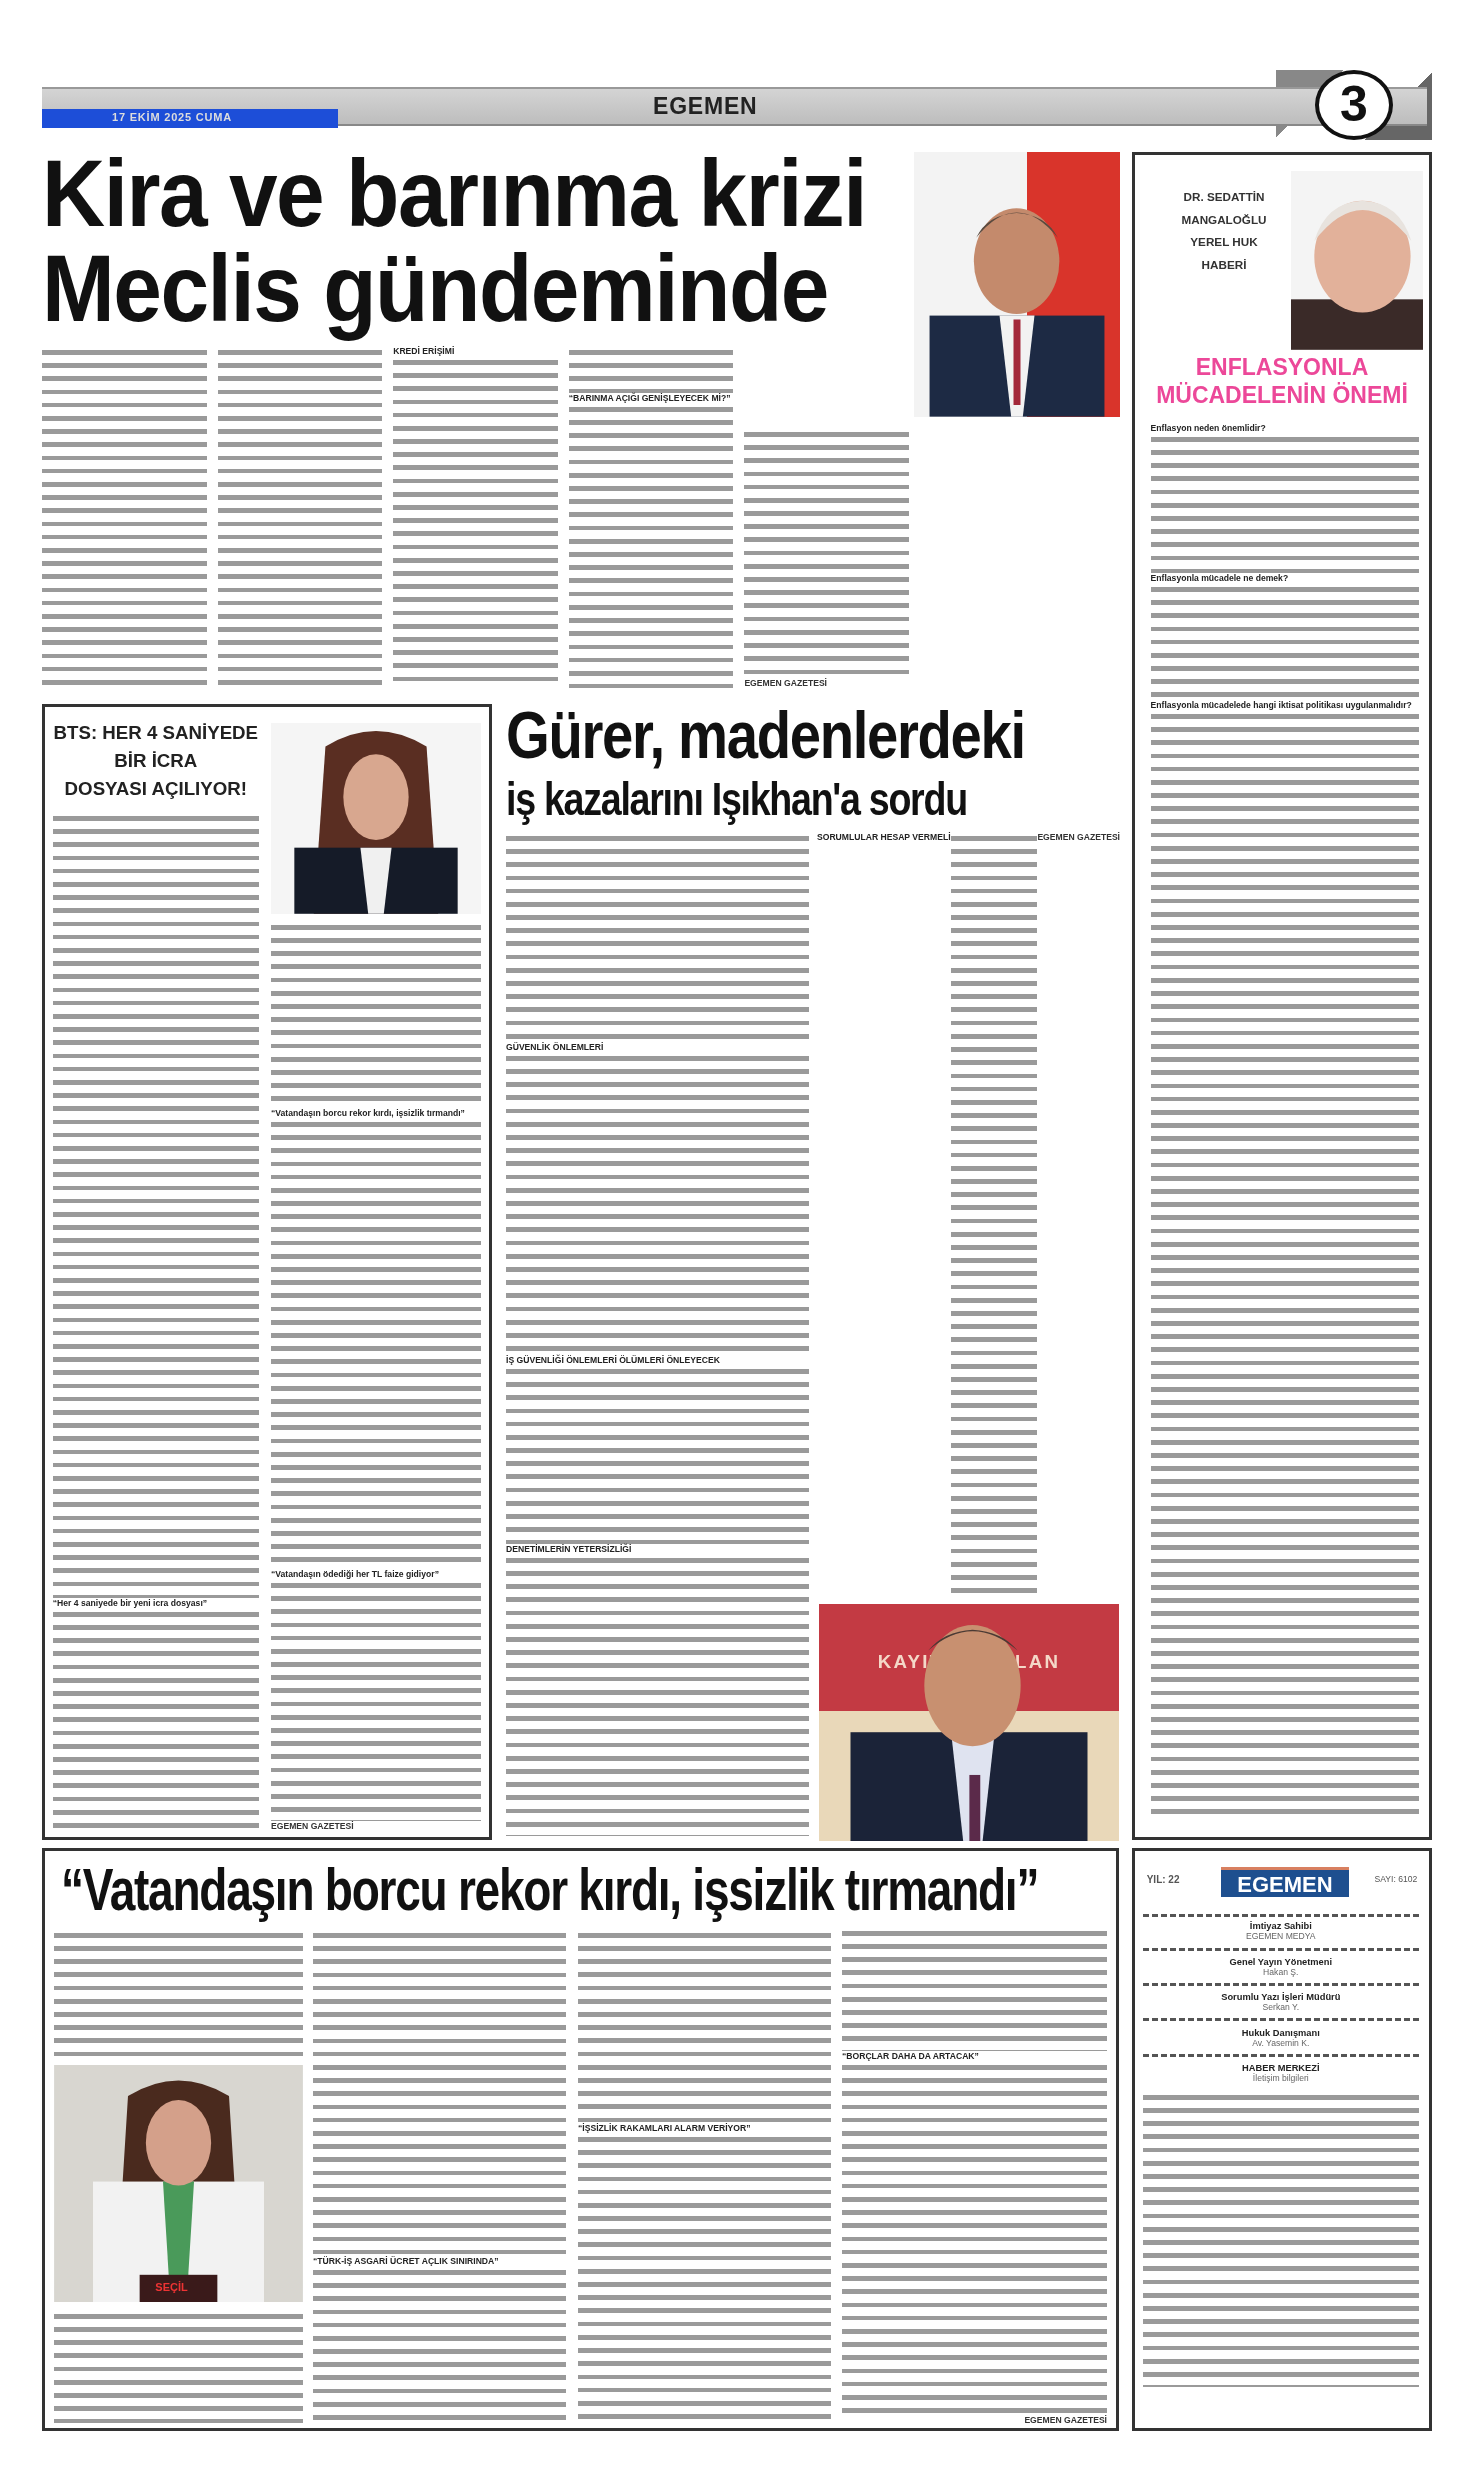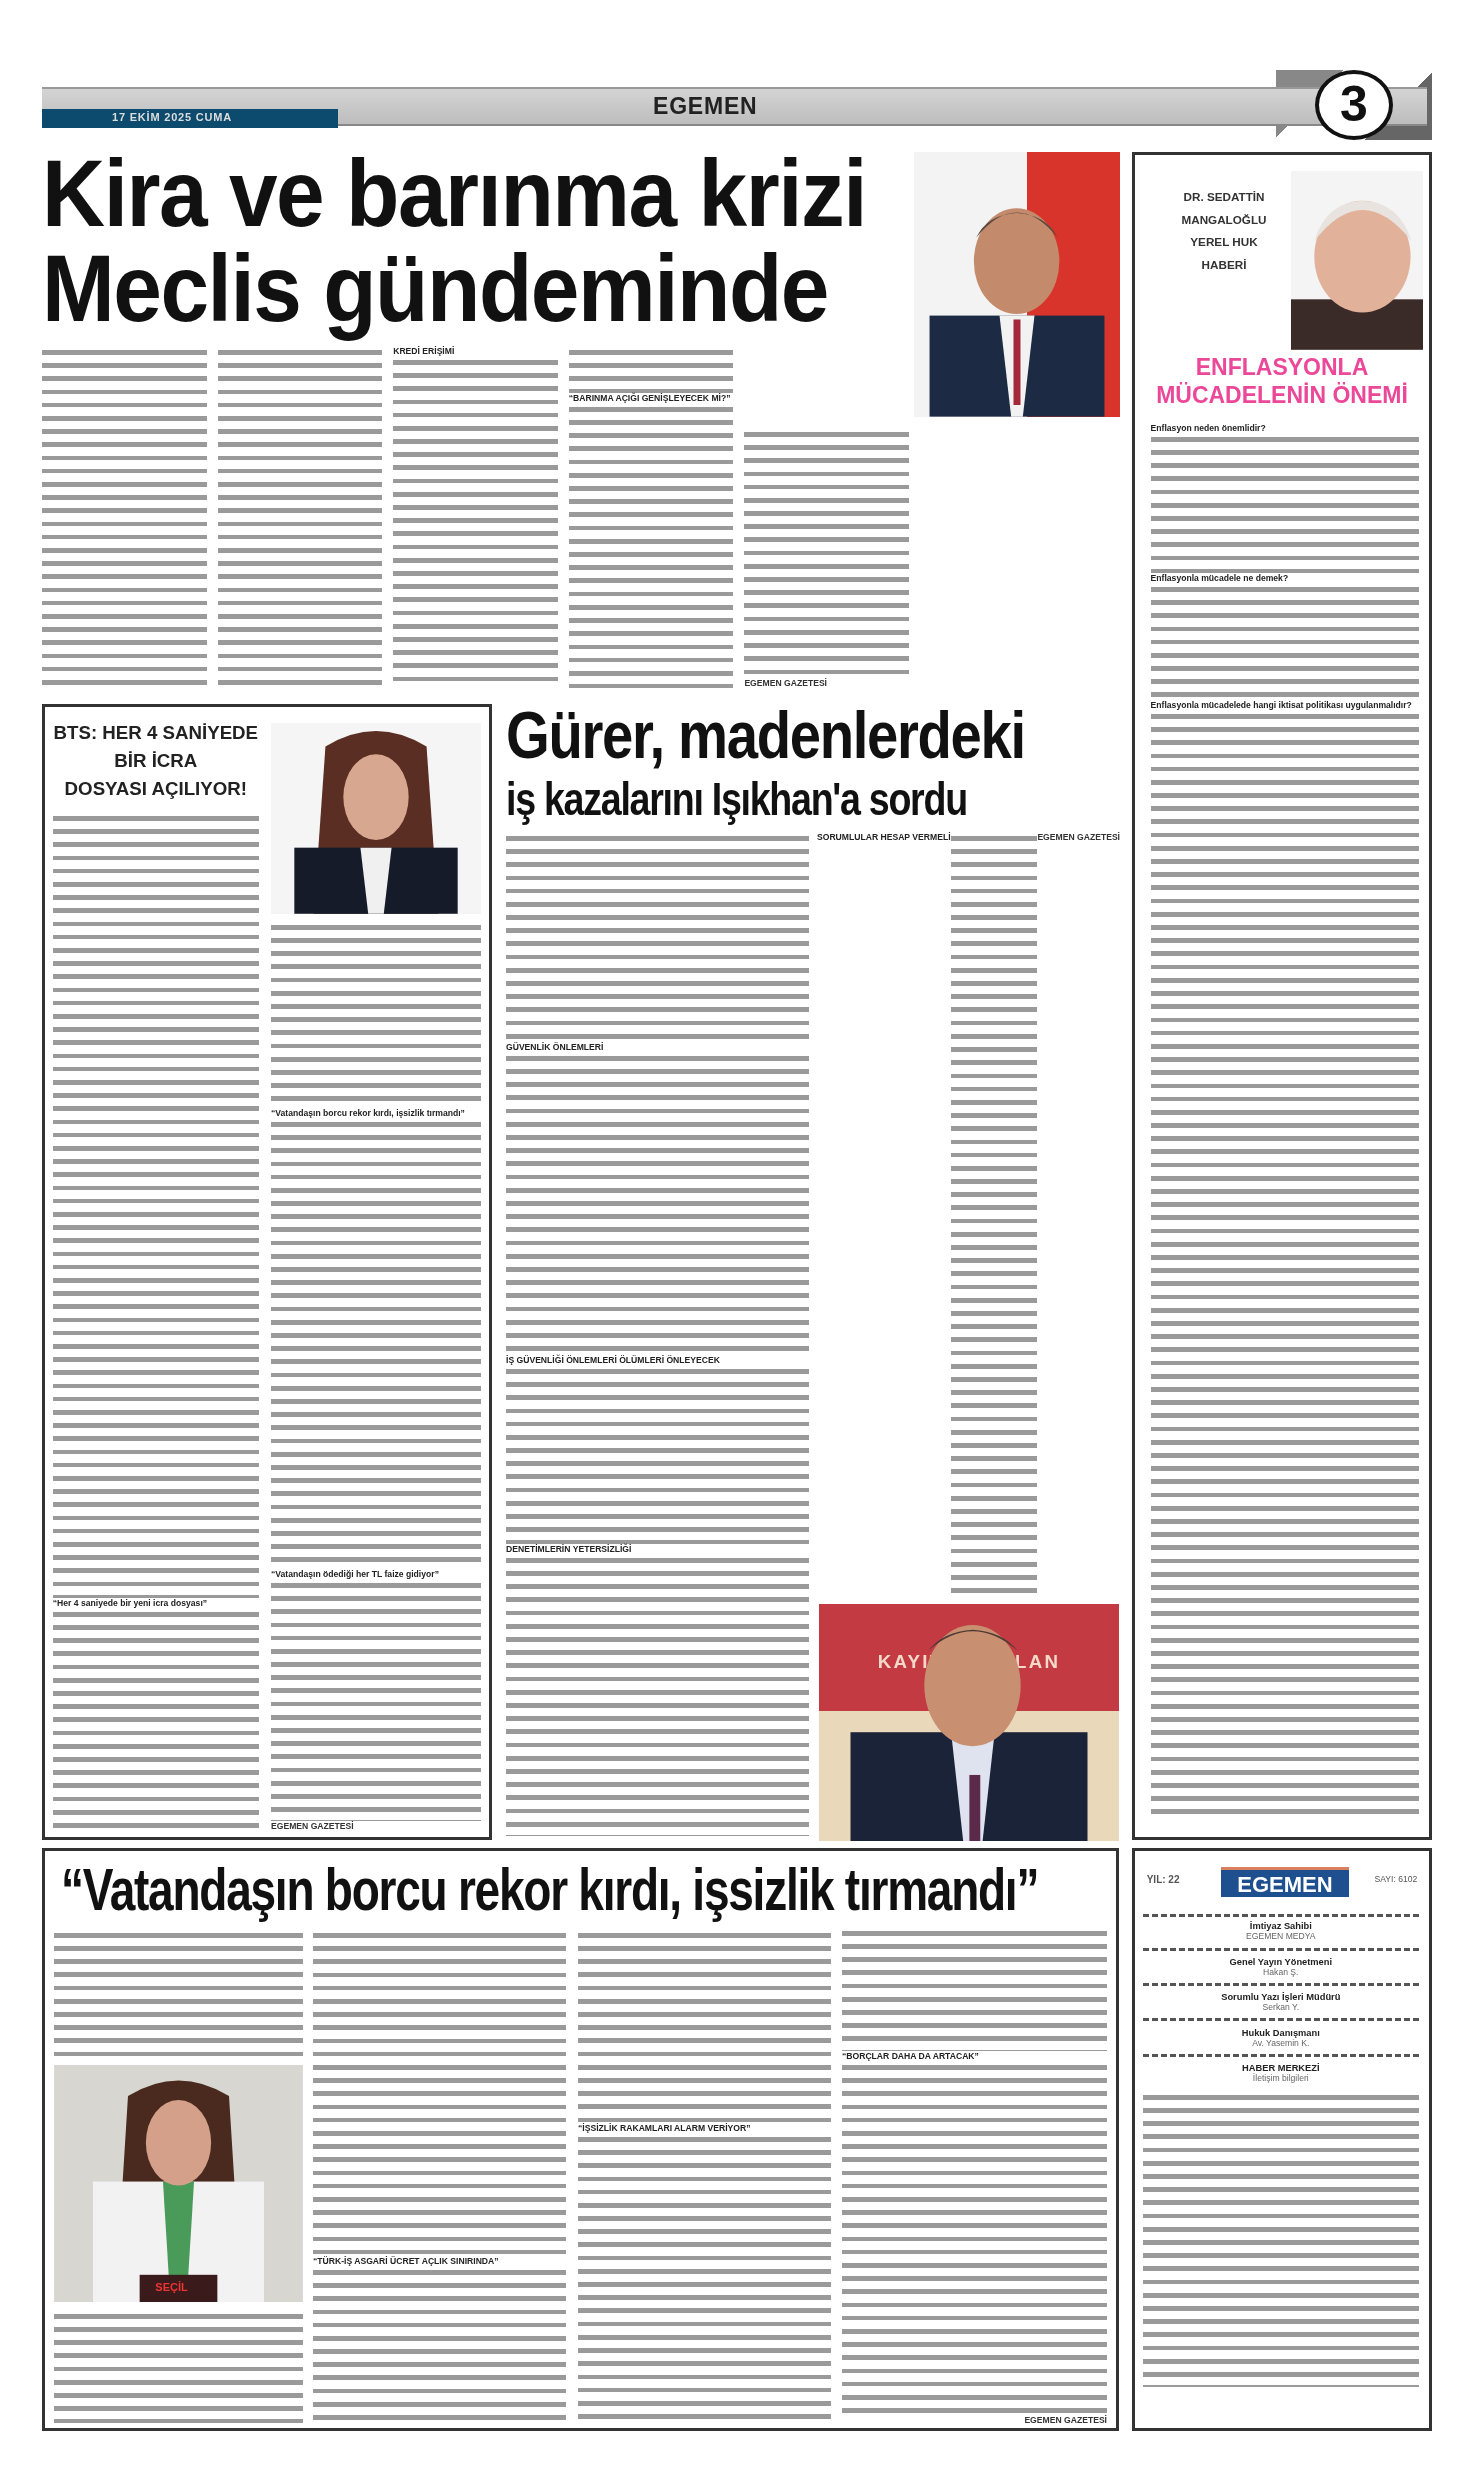--- a/index.html
+++ b/index.html
@@ -1,19 +1,19 @@
 <!DOCTYPE html>
 <html style="font-size:12.4px"><head>
 <meta charset="utf-8">
 <style>
 *{box-sizing:border-box;margin:0;padding:0}
 body{width:1478px;height:2487px;background:#fff;font-family:"Liberation Sans",sans-serif;color:#222;position:relative;overflow:hidden}
 .abs{position:absolute}
 .masthead{left:42px;top:87px;width:1385px;height:39px;background:linear-gradient(#d4d4d4,#bdbdbd);border-top:2.3px solid #999;border-bottom:2.3px solid #888}
-.mh-date{left:42px;top:109px;width:296px;height:18.7px;background:#0c4a6e;color:#ddd;font-size:11px;font-weight:bold;padding:2.3px 7.8px 0 70px;letter-spacing:0.8px}
+.mh-date{left:42px;top:109px;width:296px;height:18.7px;background:#1d4ed8;color:#ddd;font-size:11px;font-weight:bold;padding:2.3px 7.8px 0 70px;letter-spacing:0.8px}
 .mh-logo{left:653px;top:93px;font-size:23px;font-weight:bold;color:#222;letter-spacing:0.8px;font-family:"Liberation Sans",sans-serif}
 .pageno{left:1315px;top:70px;width:78px;height:70px;border-radius:50%;border:4.7px solid #111;background:#fff;font-size:50px;font-weight:bold;text-align:center;line-height:61px;color:#111}
 .pn-deco{left:1276px;top:70px;width:156px;height:70px;background:linear-gradient(135deg,#888 0 30%,transparent 30% 70%,#666 70%);z-index:-1}
 .hl{font-family:"Liberation Sans",sans-serif;font-weight:bold;color:#111;transform-origin:left top;white-space:nowrap;letter-spacing:-1.6px}
 .lines{background:repeating-linear-gradient(#fff 0 3.9px,#9a9a9a 3.9px 8.6px,#fff 8.6px 13.2px)}
 .box{border:3.1px solid #333}
 .photo{overflow:hidden}
 .sub{font-size:8.6px;font-weight:bold;color:#222}
 .sig{font-size:8.6px;font-weight:bold;color:#333}
 .dash{border-top:3.1px dashed #555}

